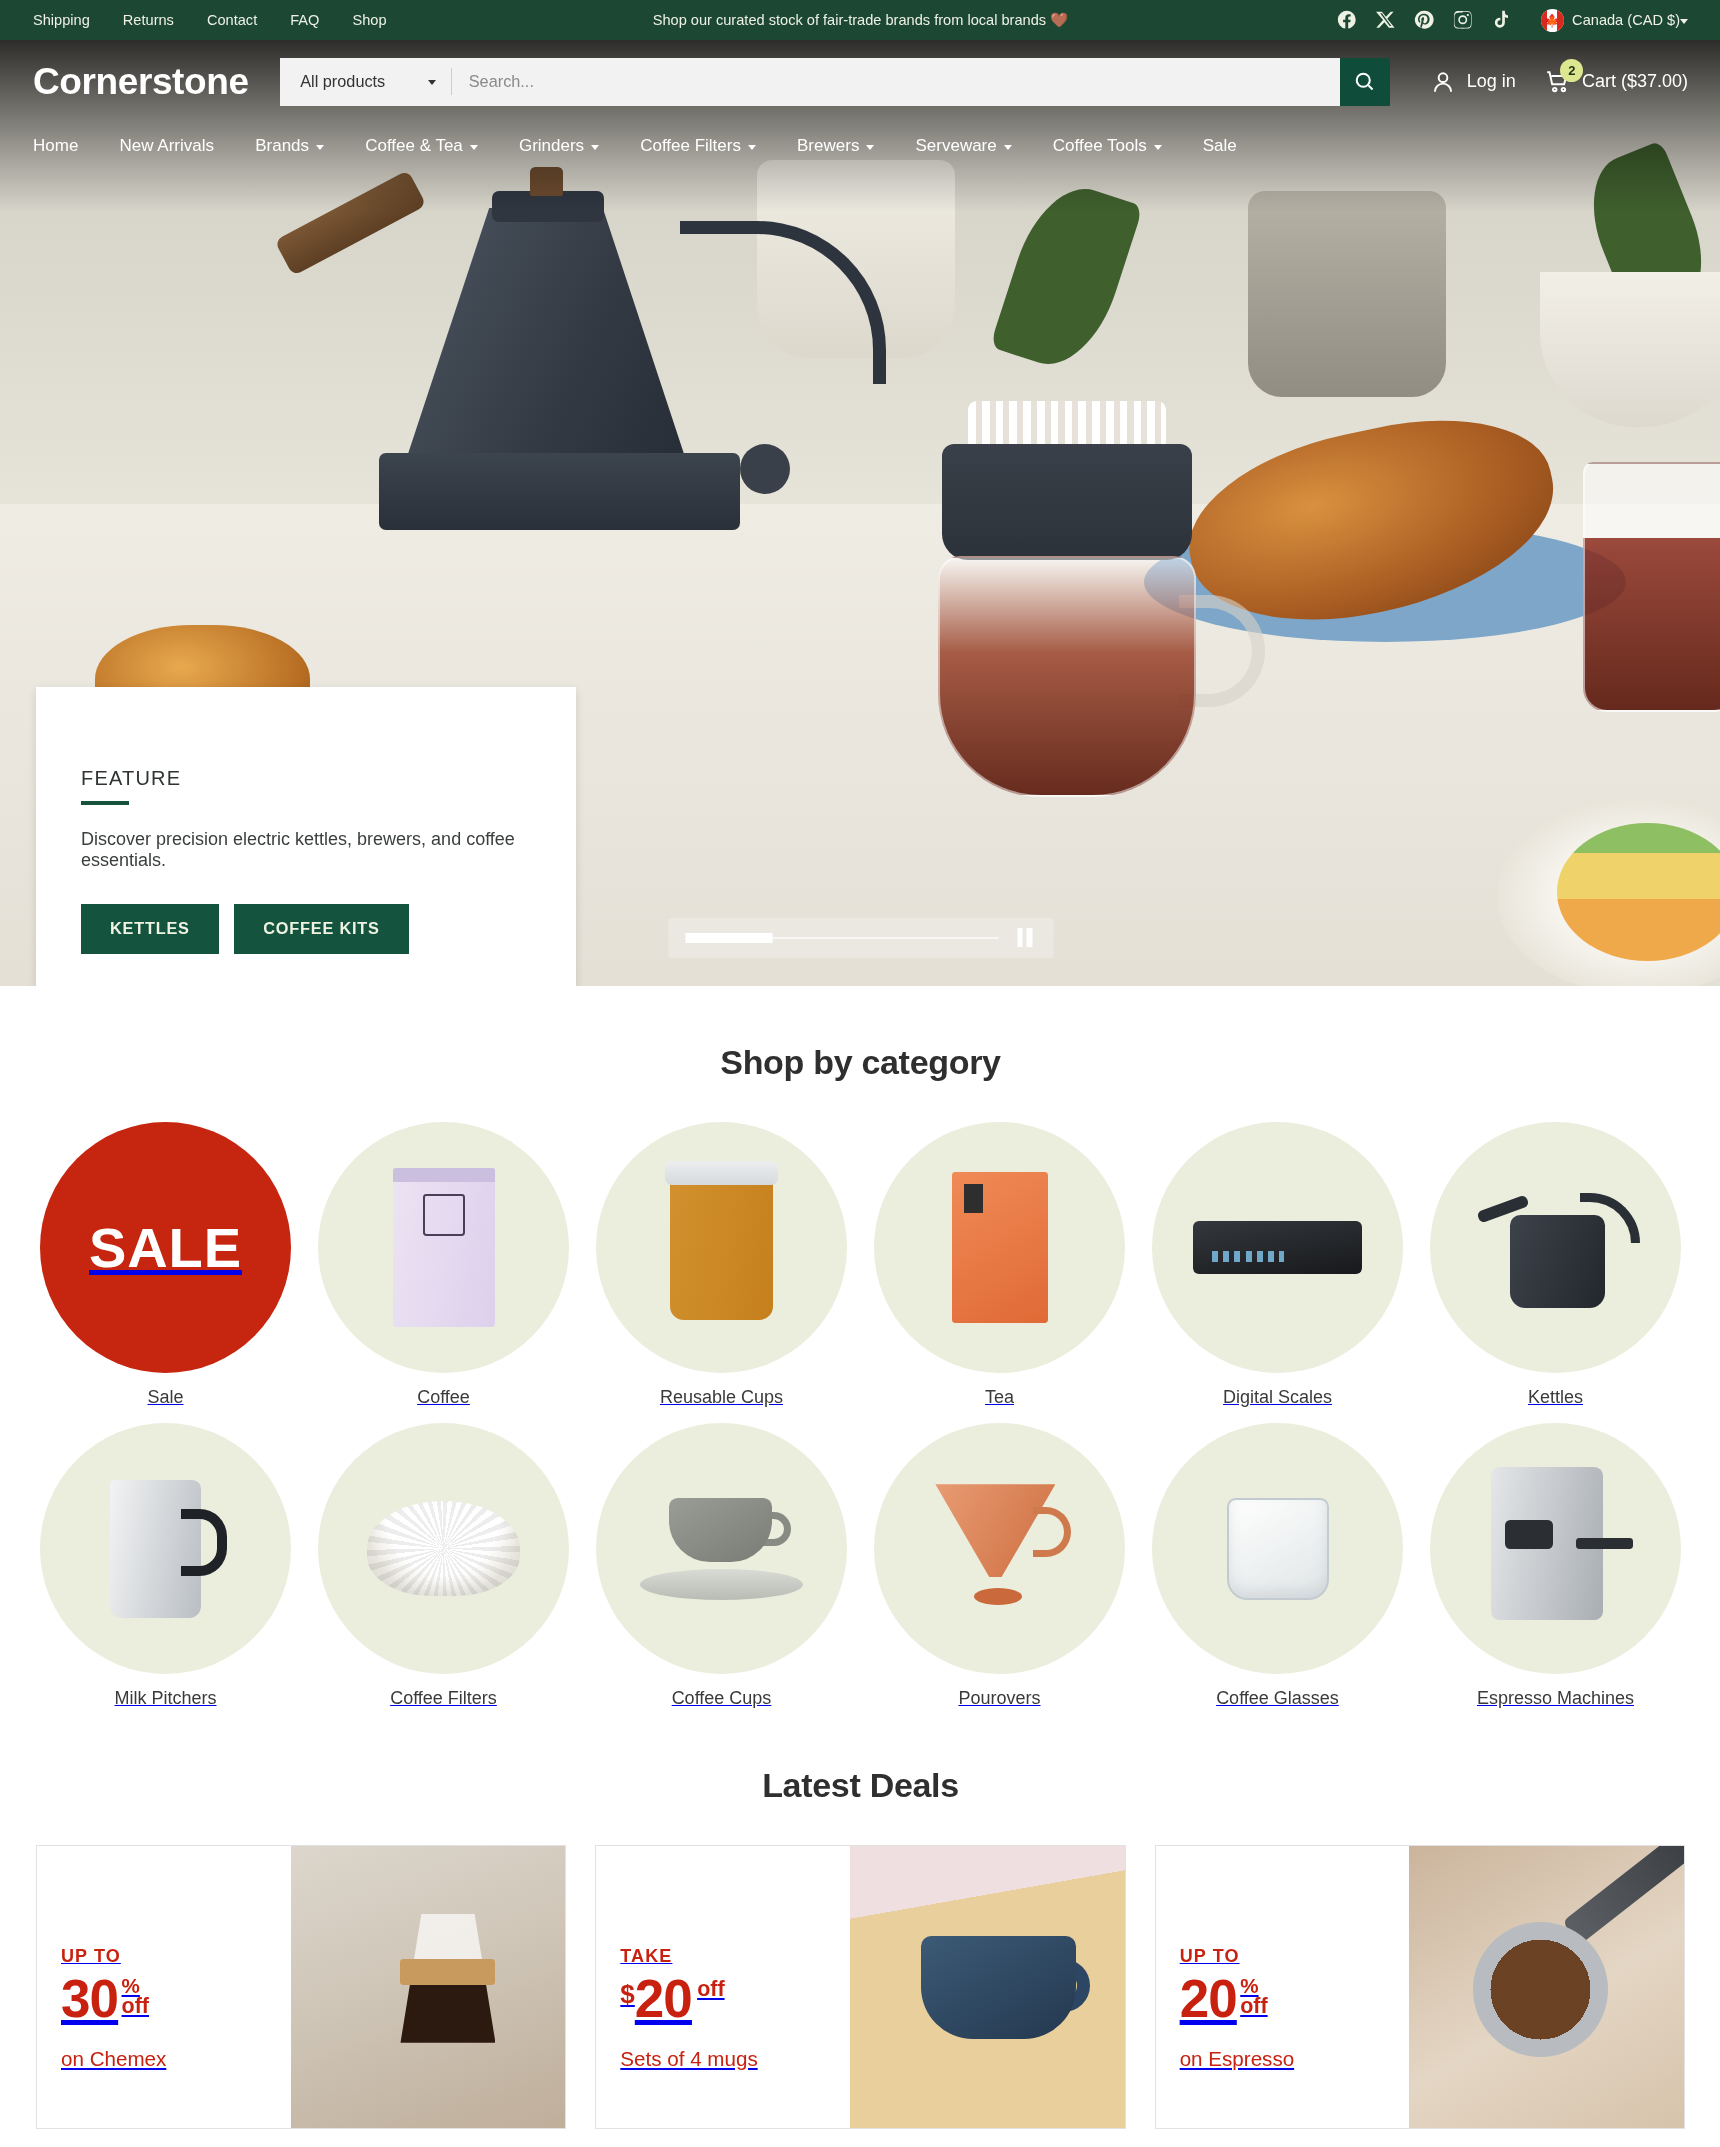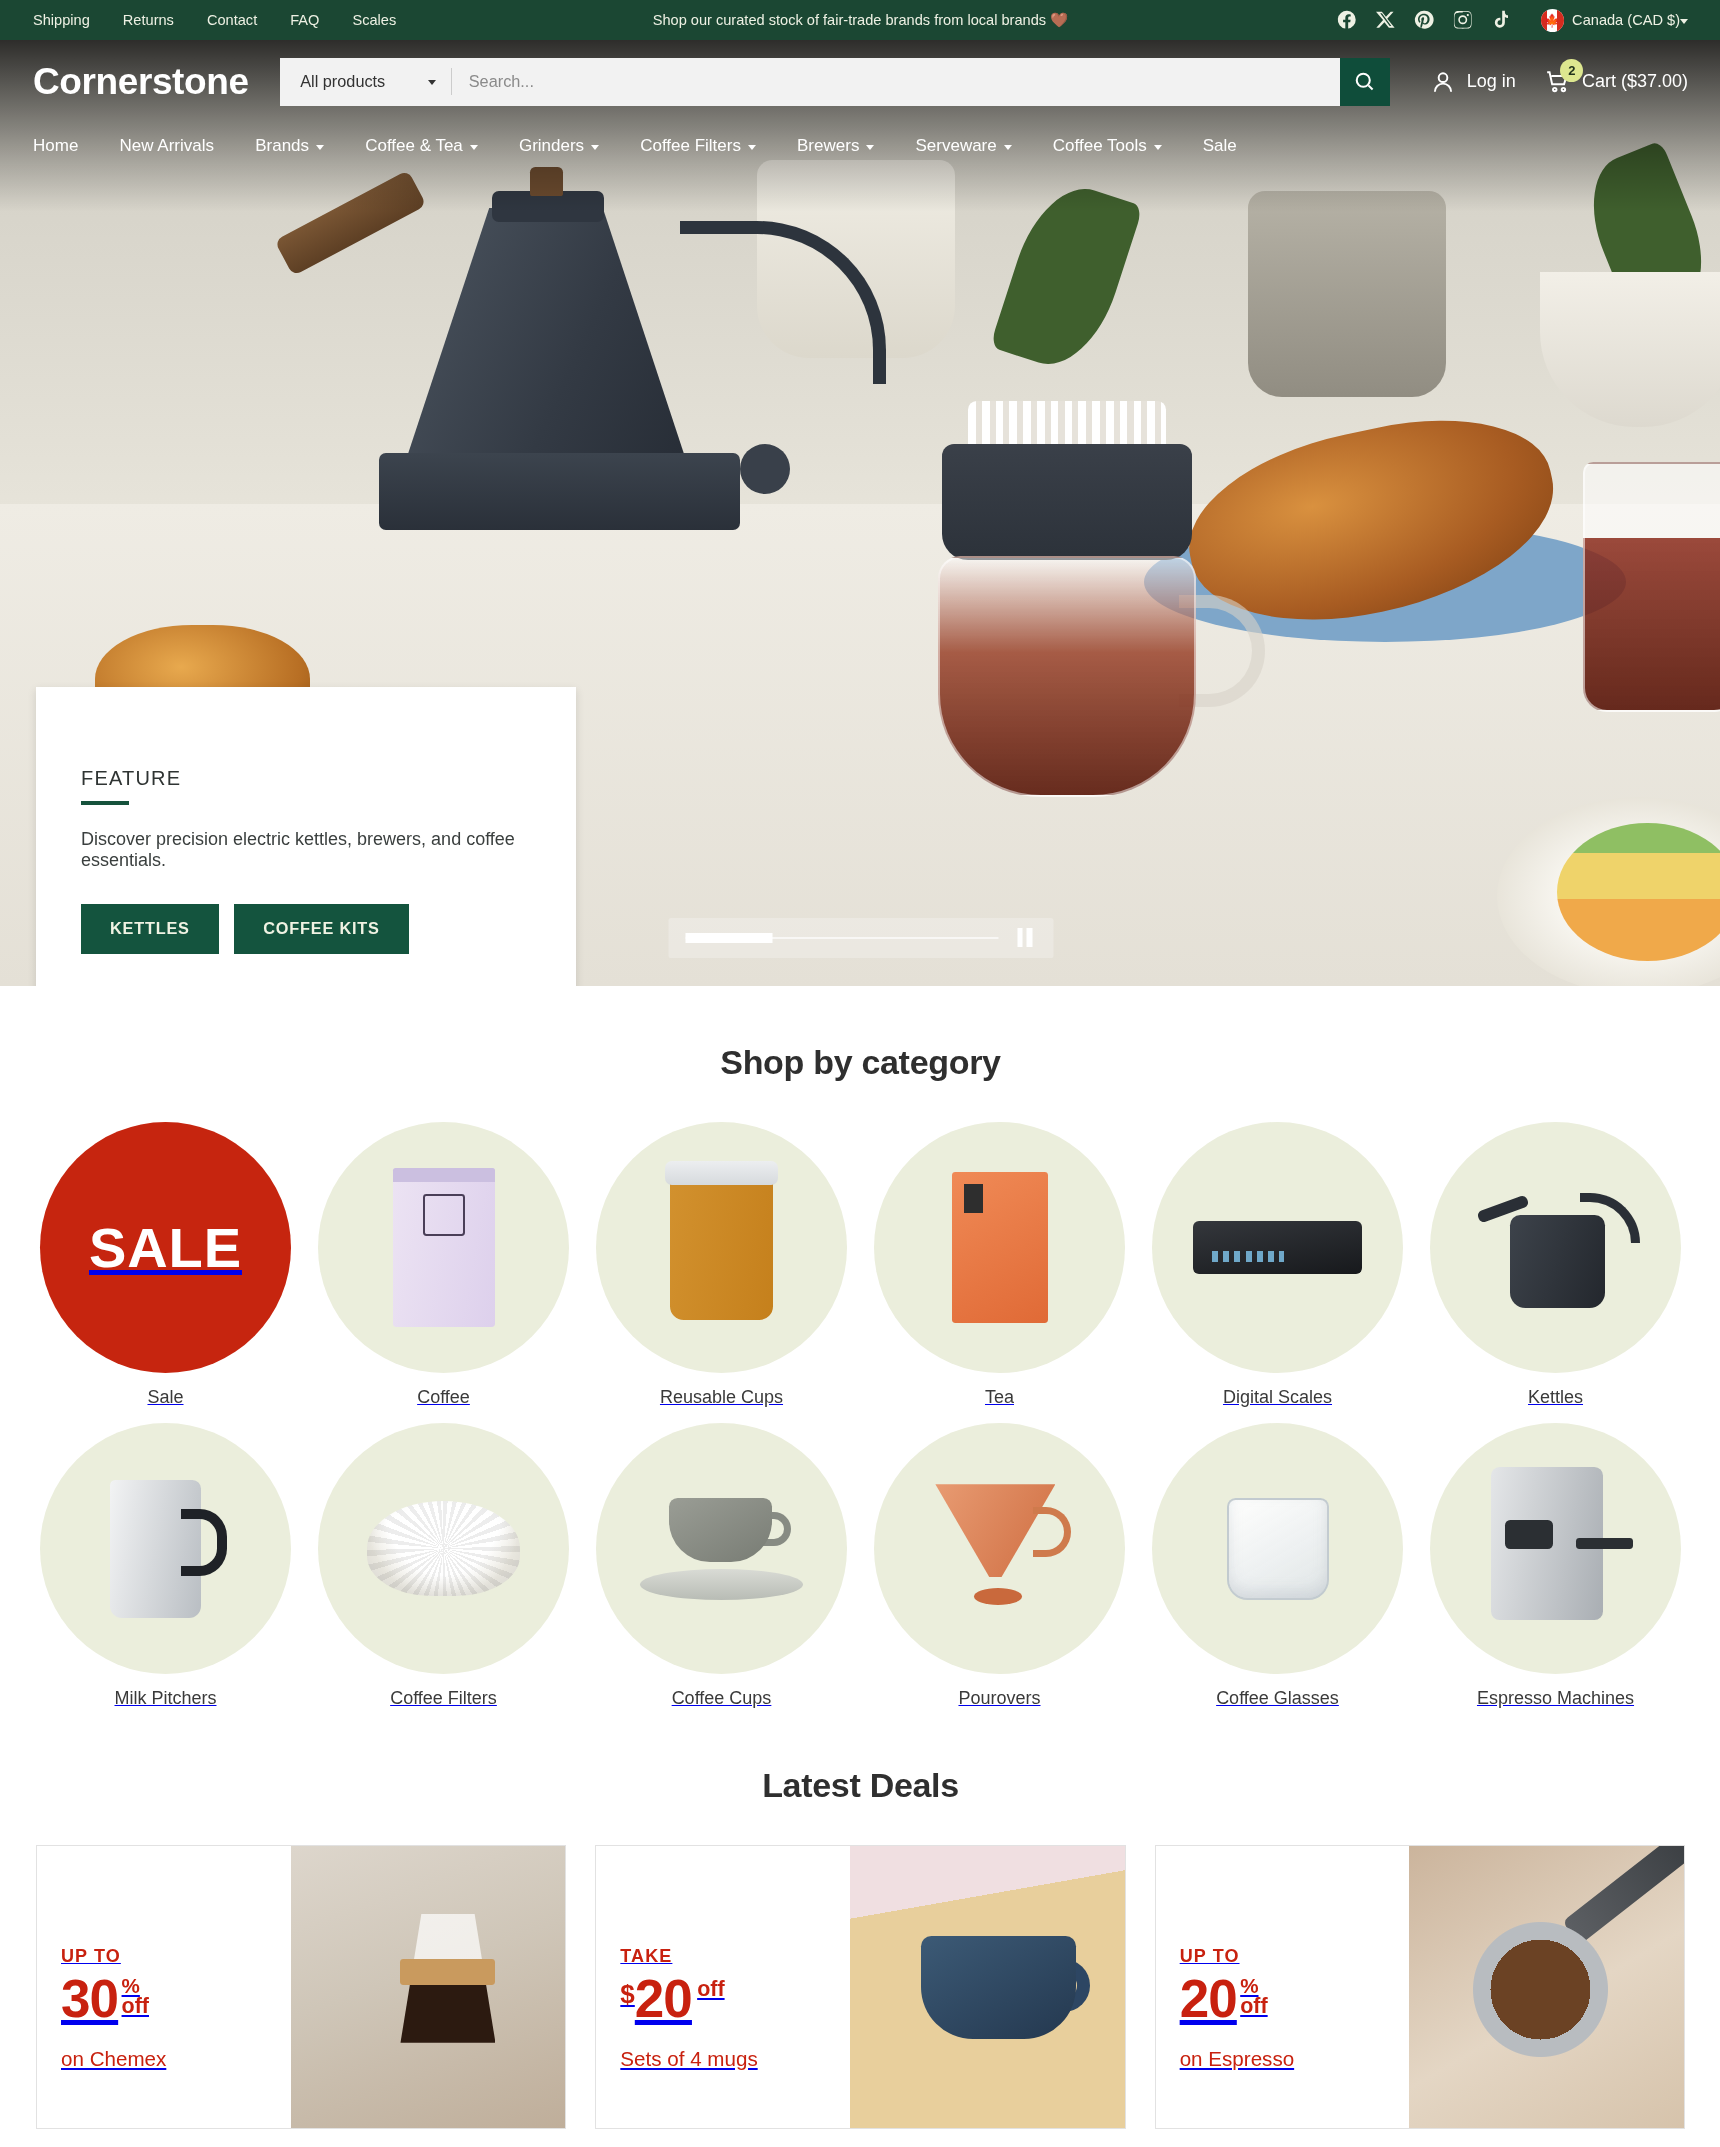--- a/index.html
+++ b/index.html
@@ -456,21 +456,21 @@
 </style>
 </head>
 <body>
 
 <div class="topbar">
   <div class="topbar-links">
     <a href="#">Shipping</a>
     <a href="#">Returns</a>
     <a href="#">Contact</a>
     <a href="#">FAQ</a>
-    <a href="#">Scales</a>
+    <a href="#">Shop</a>
   </div>
   <div class="topbar-msg">Shop our curated stock of fair-trade brands from local brands 🤎</div>
   <div class="topbar-right">
     <a href="#" class="soc">
       <svg viewBox="0 0 24 24">
           <path d="M22 12a10 10 0 1 0-11.6 9.9v-7H7.9V12h2.5V9.8c0-2.5 1.5-3.9 3.8-3.9 1.1 0 2.2.2 2.2.2v2.4h-1.2c-1.2 0-1.6.8-1.6 1.6V12h2.7l-.4 2.9h-2.3v7A10 10 0 0 0 22 12z"></path>
         </svg>
     </a>
     <a href="#" class="soc">
       <svg viewBox="0 0 24 24">

